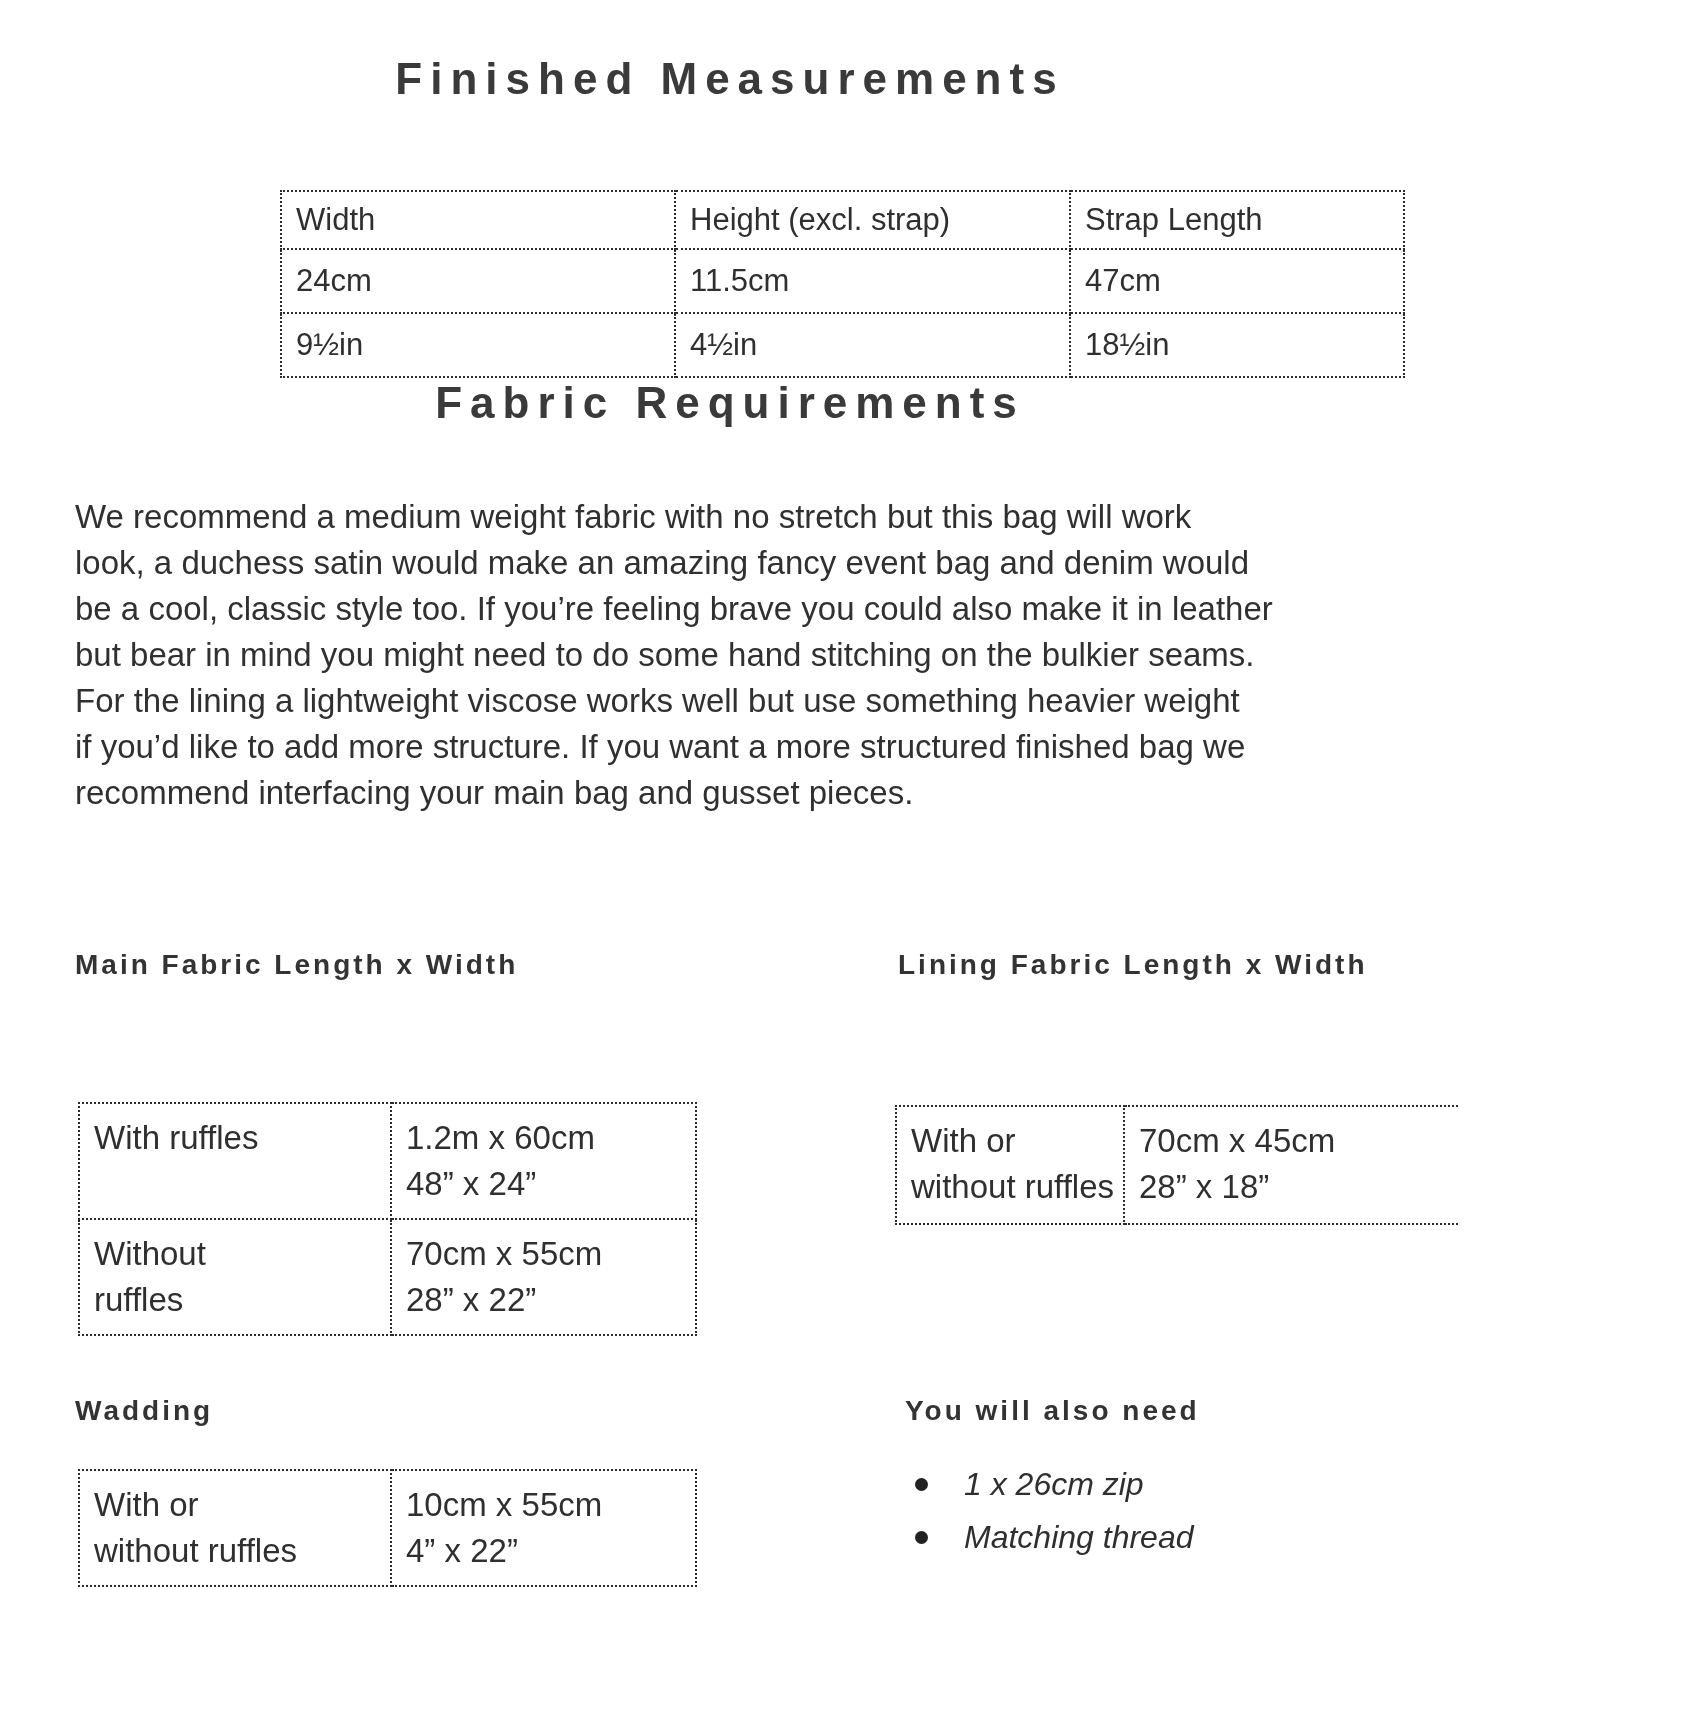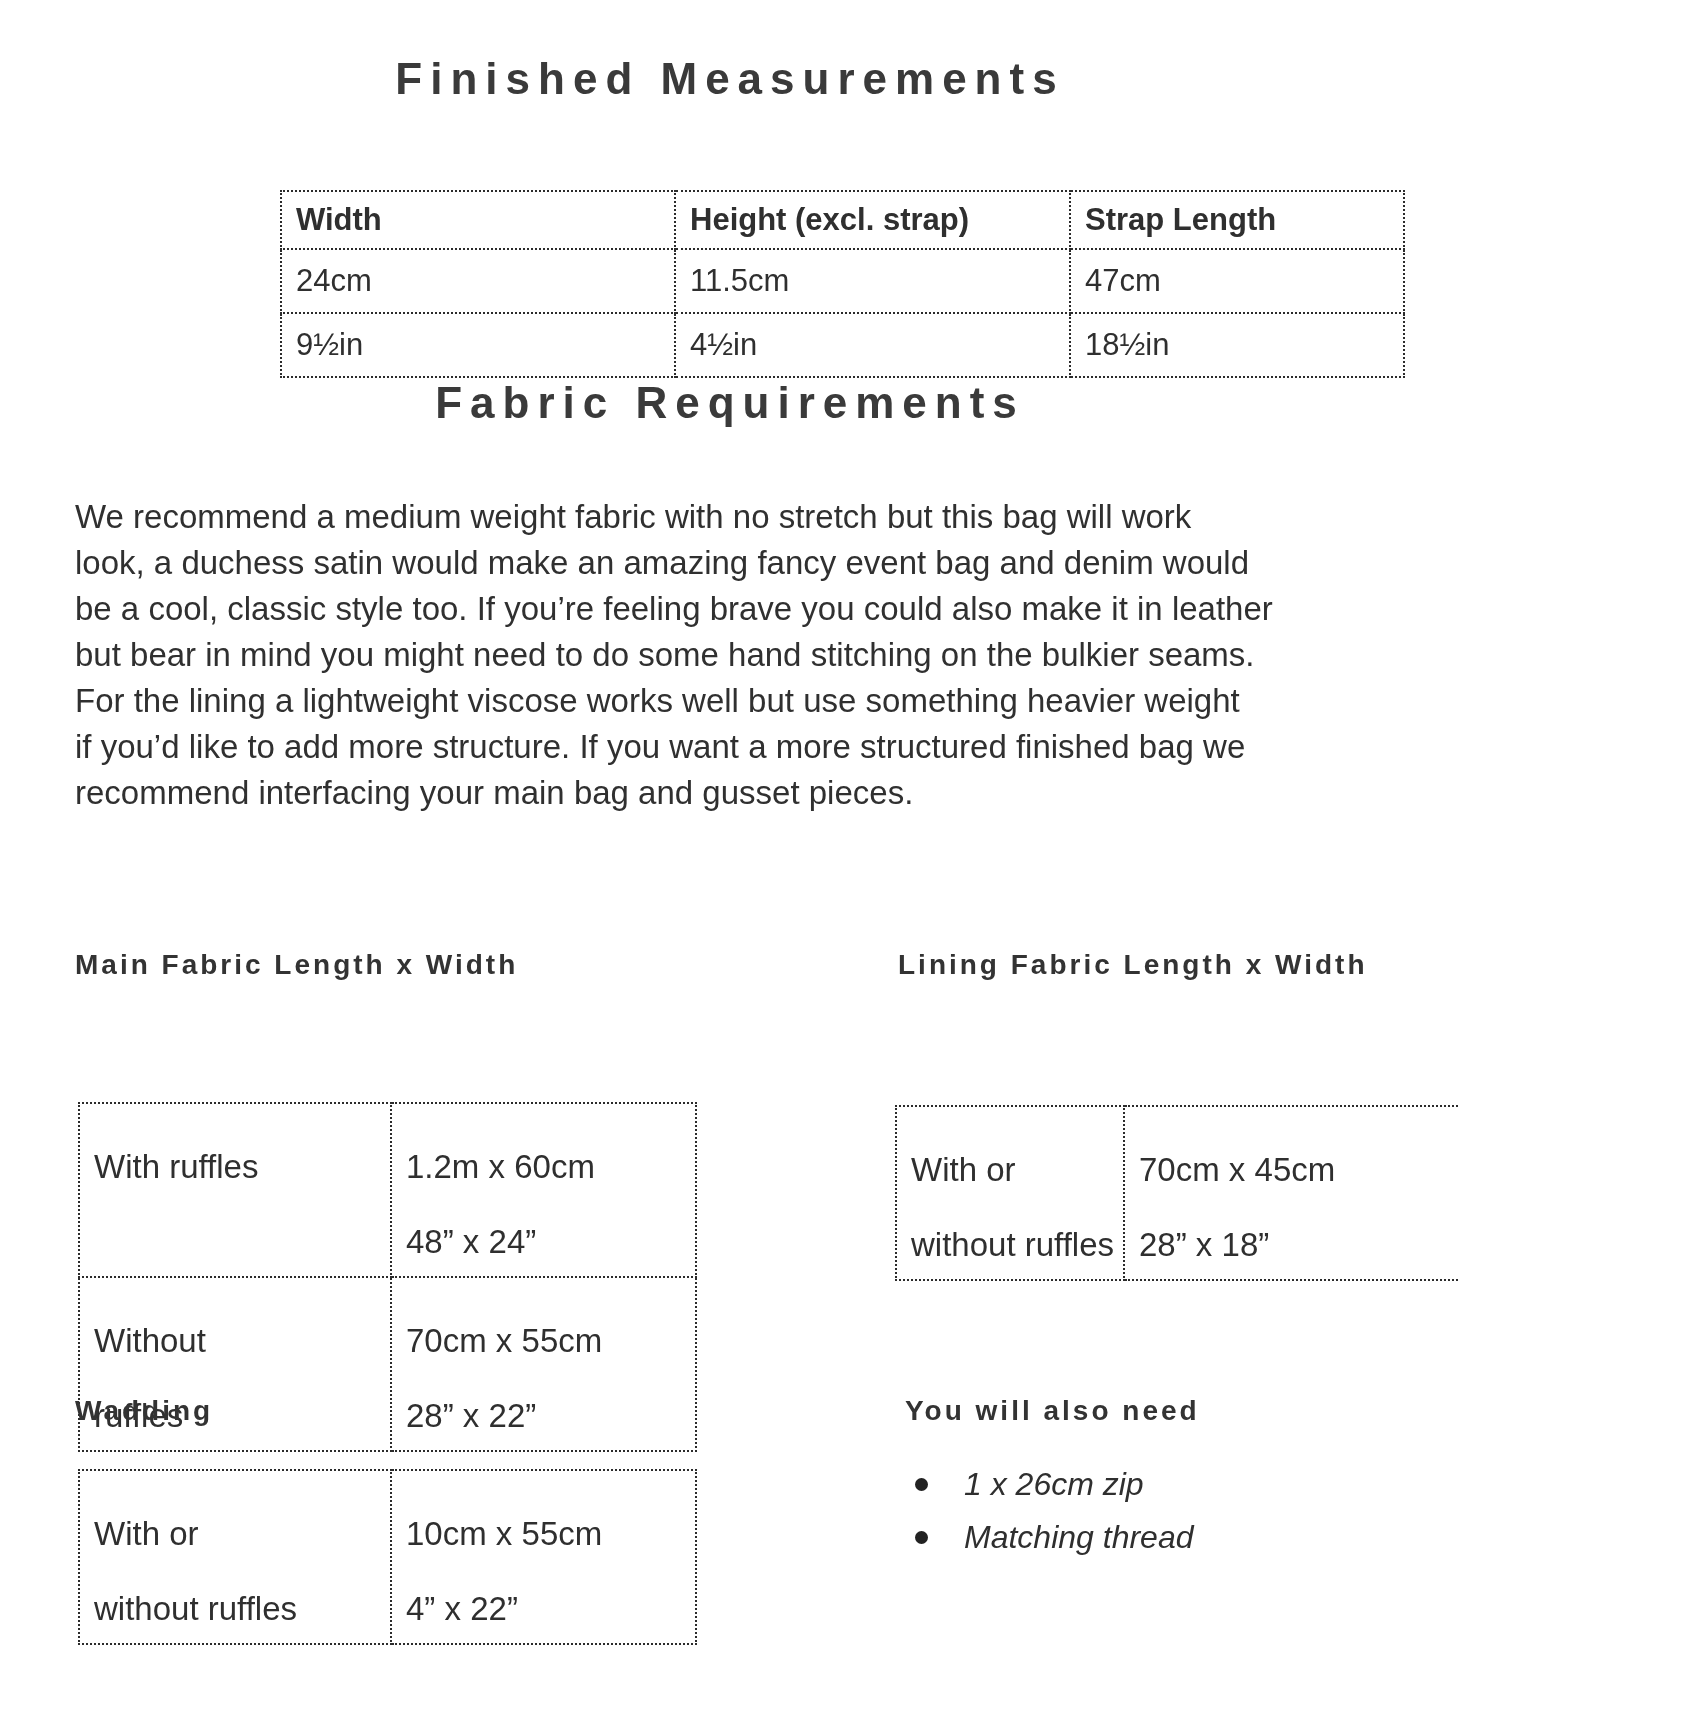--- a/index.html
+++ b/index.html
@@ -46,38 +46,37 @@
     border: 2px dotted #2b2b2b;
     text-align: left;
     overflow: hidden;
   }
   
   table.fm th, table.fm td {
     font-size: 31px;
     vertical-align: middle;
     padding: 0 0 0 14px;
   }
-  table.fm th { font-weight: 700; }
+  table.fm th { font-weight: 400; }
   table.fm td { font-weight: 400; }
   tr.h58 { height: 58px; }
   tr.h64 { height: 64px; }
   
   table.sub td {
     font-size: 33px;
     vertical-align: top;
     padding: 11px 0 11px 14px;
   }
   tr.h115 { height: 115px; }
   tr.h118 { height: 118px; }
   tr.h114 { height: 114px; }
   .cell-line {
     display: block;
     line-height: 46px;
     white-space: nowrap;
-    margin-top: 29px;
   }
   .paragraph {
     position: absolute;
     font-size: 33px;
     color: #303030;
   }
   .p-line {
     display: block;
     line-height: 46px;
     white-space: nowrap;

